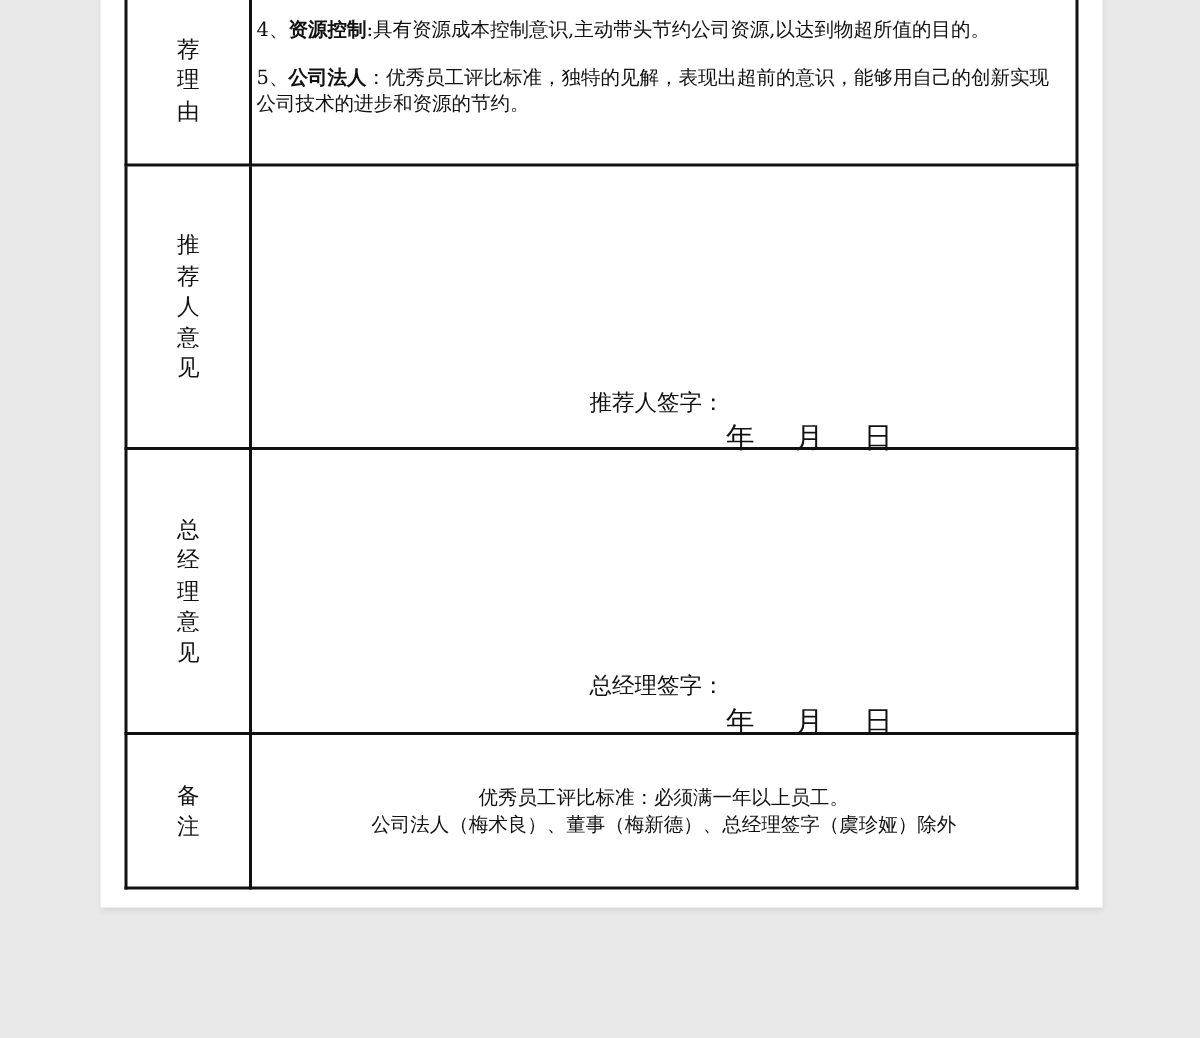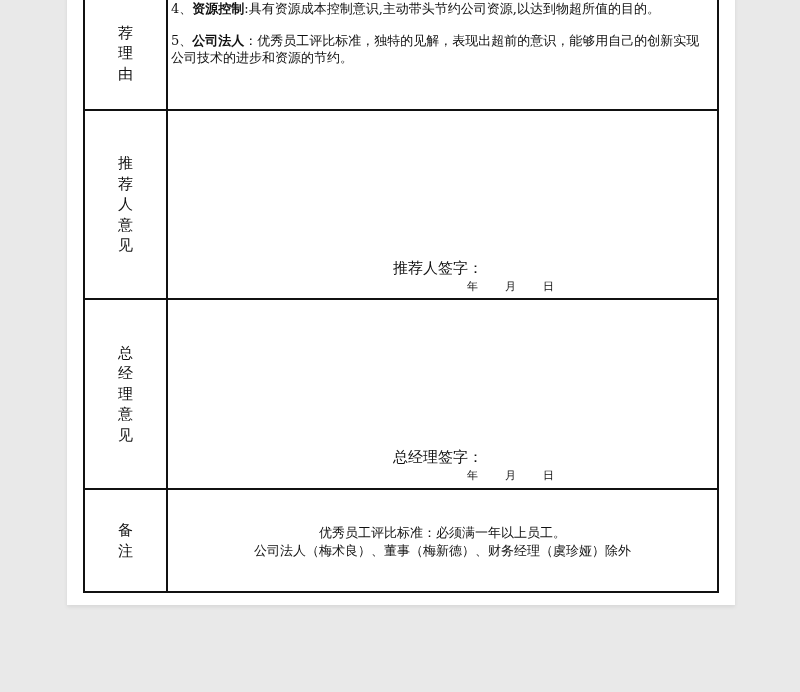--- a/index.html
+++ b/index.html
@@ -40,38 +40,38 @@
     text-align: center;
     font-size: 15px;
     line-height: 20.5px;
   }
   .vchar { display: block; }
   .content-cell { position: relative; }
 
   .reason-block {
     position: absolute;
     left: 3px;
-    top: 8px;
+    top: 20px;
     right: 6px;
     font-size: 13px;
     line-height: 17px;
   }
   .reason-item { margin-bottom: 15px; }
   .reason-item b { font-weight: bold; }
 
   .sign-label {
     position: absolute;
     left: 225px;
     font-size: 15px;
     font-family: Liberation Mono, monospace;
   }
   .date-line {
     position: absolute;
-    left: 299px;
-    font-size: 11px;
+    left: 316px;
+    font-size: 19px;
     white-space: pre;
   }
   .date-line span { display: inline-block; }
 
   .remarks-text {
     position: absolute;
     left: 0;
     right: 0;
     top: 34px;
     text-align: center;
@@ -136,18 +136,18 @@
   </tr>
 
   <tr style="height:103px;">
     <td class="label-cell">
       <span class="vchar">备</span>
       <span class="vchar">注</span>
     </td>
     <td class="content-cell">
       <div class="remarks-text">
         <div>优秀员工评比标准：必须满一年以上员工。</div>
-        <div>公司法人（梅术良）、董事（梅新德）、财务经理（虞珍娅）除外</div>
+        <div>公司法人（梅术良）、董事（梅新德）、总经理签字（虞珍娅）除外</div>
       </div>
     </td>
   </tr>
 </tbody>
   </table>
 
 </body></html>

